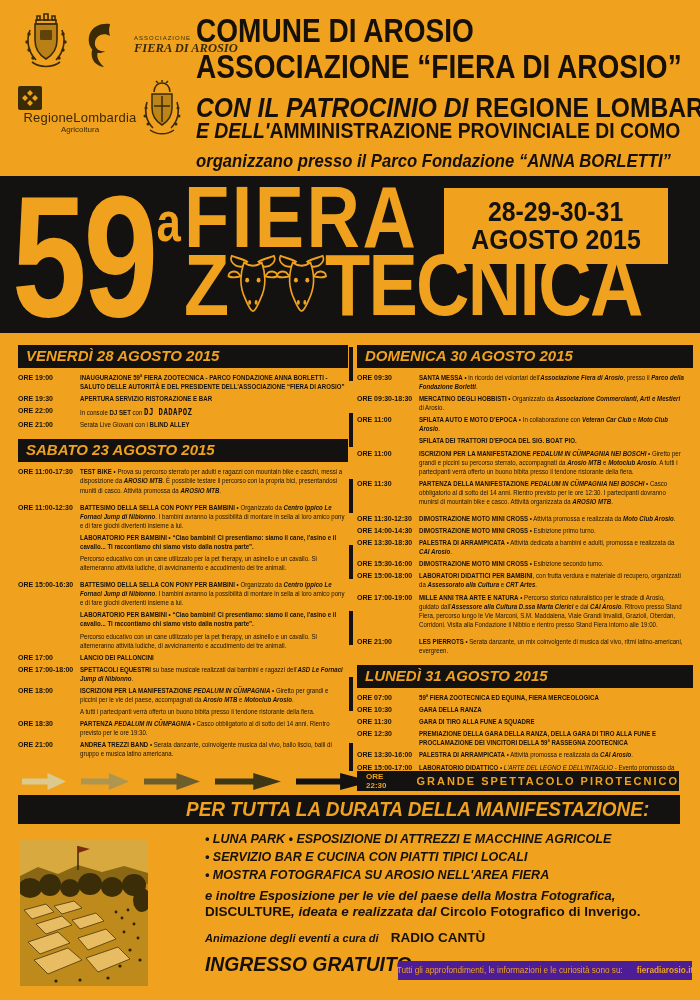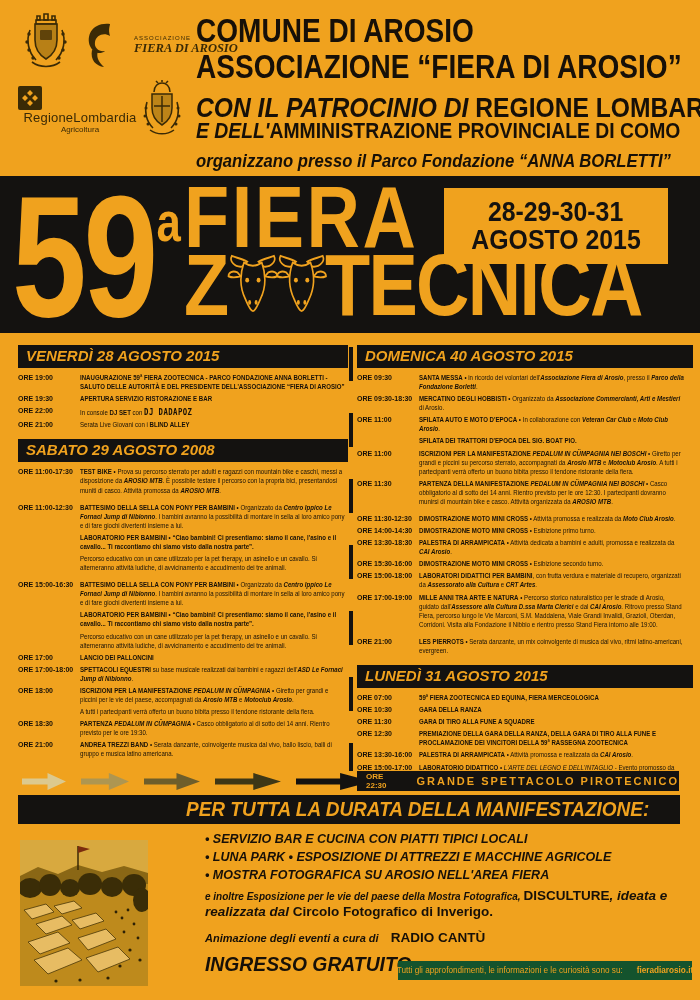--- a/index.html
+++ b/index.html
@@ -66,21 +66,21 @@
           font-style:italic;font-weight:900;font-size:20px;line-height:29px;white-space:nowrap;padding-left:0;}
   .banner span{position:absolute;left:168px;top:0;display:inline-block;transform:scaleX(.95);transform-origin:left top;}
   
   .photo{position:absolute;left:20px;top:840px;width:128px;height:146px;}
   .bullets{position:absolute;left:205px;top:831px;width:488px;}
   .bullets div{font-size:12.5px;font-weight:900;font-style:italic;line-height:1.42;white-space:nowrap;}
   .para{position:absolute;left:205px;top:888px;width:490px;font-size:13.5px;line-height:1.18;}
   .anima{position:absolute;left:205px;top:930px;width:490px;font-size:13.5px;}
   .ingresso{position:absolute;left:205px;top:952px;font-size:21px;font-weight:900;font-style:italic;white-space:nowrap;}
   .ingresso span{display:inline-block;transform:scaleX(.92);transform-origin:left top;}
-  .footbar{position:absolute;left:398px;top:961px;width:294px;height:19px;background:#14532d;color:#F0A21E;
+  .footbar{position:absolute;left:398px;top:961px;width:294px;height:19px;background:#4c1d95;color:#F0A21E;
            font-size:8.2px;display:flex;align-items:center;justify-content:center;white-space:nowrap;}
   .footbar b{margin-left:14px;}
 </style>
 </head>
 <body>
 
 <div class="poster">
 
   <header>
 
@@ -224,21 +224,21 @@
             </div>
           </div>
           <div class="event">
             <div class="time">ORE 21:00</div>
             <div class="desc">
               <p><span class="s-n">Serata Live Giovani con i </span><span class="s-b">BLIND ALLEY</span></p>
             </div>
           </div>
         </div>
         <div class="day">
-          <div class="day-header">SABATO 29 AGOSTO 2008</div>
+          <div class="day-header">SABATO 23 AGOSTO 2015</div>
           <div class="event">
             <div class="time">ORE 11:00-17:30</div>
             <div class="desc">
               <p><span class="s-b">TEST BIKE</span><span class="s-n"> • Prova su percorso sterrato per adulti e ragazzi con mountain bike e caschi, messi a disposizione da </span><span class="s-bi">AROSIO MTB</span><span class="s-n">. È possibile testare il percorso con la propria bici, presentandosi muniti di casco. Attività promossa da </span><span class="s-bi">AROSIO MTB</span><span class="s-n">.</span></p>
             </div>
           </div>
           <div class="event gap">
             <div class="time">ORE 11:00-12:30</div>
             <div class="desc">
               <p><span class="s-b">BATTESIMO DELLA SELLA CON PONY PER BAMBINI</span><span class="s-n"> • Organizzato da </span><span class="s-bi">Centro Ippico Le Fornaci Jump di Nibionno</span><span class="s-n">. I bambini avranno la possibilità di montare in sella al loro amico pony e di fare giochi divertenti insieme a lui.</span></p>
@@ -283,21 +283,21 @@
             <div class="time">ORE 21:00</div>
             <div class="desc">
               <p><span class="s-b">ANDREA TREZZI BAND</span><span class="s-n"> • Serata danzante, coinvolgente musica dal vivo, ballo liscio, balli di gruppo e musica latino americana.</span></p>
             </div>
           </div>
         </div>
       </div>
     <div class="divider"></div>
     <div class="col col-right" id="col-right">
         <div class="day">
-          <div class="day-header">DOMENICA 40 AGOSTO 2015</div>
+          <div class="day-header">DOMENICA 30 AGOSTO 2015</div>
           <div class="event">
             <div class="time">ORE 09:30</div>
             <div class="desc">
               <p><span class="s-b">SANTA MESSA</span><span class="s-n"> • in ricordo dei volontari dell'</span><span class="s-bi">Associazione Fiera di Arosio</span><span class="s-n">, presso il </span><span class="s-bi">Parco della Fondazione Borletti</span><span class="s-n">.</span></p>
             </div>
           </div>
           <div class="event">
             <div class="time">ORE 09:30-18:30</div>
             <div class="desc">
               <p><span class="s-b">MERCATINO DEGLI HOBBISTI</span><span class="s-n"> • Organizzato da </span><span class="s-bi">Associazione Commercianti, Arti e Mestieri</span><span class="s-n"> di Arosio.</span></p>
@@ -459,25 +459,25 @@
           <circle cx="120" cy="120" r="1.6"></circle>
           <circle cx="100" cy="126" r="1.6"></circle>
         <circle cx="88" cy="138" r="1.6"></circle>
           <circle cx="60" cy="140" r="1.6"></circle>
           <circle cx="36" cy="141" r="1.6"></circle>
       </g>
     </svg>
   </div>
 
   <div class="bullets" id="bullets">
+      <div>• LUNA PARK • ESPOSIZIONE DI ATTREZZI E MACCHINE AGRICOLE</div>
       <div>• SERVIZIO BAR E CUCINA CON PIATTI TIPICI LOCALI</div>
-      <div>• LUNA PARK • ESPOSIZIONE DI ATTREZZI E MACCHINE AGRICOLE</div>
       <div>• MOSTRA FOTOGRAFICA SU AROSIO NELL'AREA FIERA</div>
     </div>
-  <div class="para" id="para"><span class="s-bi" style="font-size: 10px;">e inoltre Esposizione per le vie del paese della Mostra Fotografica, </span><span class="s-b" style="font-size: 13.5px;">DISCULTURE</span><span class="s-bi" style="font-size: 13.5px;">, ideata e realizzata dal </span><span class="s-b" style="font-size: 13.5px;">Circolo Fotografico di Inverigo.</span></div>
+  <div class="para" id="para"><span class="s-bi" style="font-size: 13px;">e inoltre Esposizione per le vie del paese della Mostra Fotografica, </span><span class="s-b" style="font-size: 13.5px;">DISCULTURE</span><span class="s-bi" style="font-size: 13.5px;">, ideata e realizzata dal </span><span class="s-b" style="font-size: 13.5px;">Circolo Fotografico di Inverigo.</span></div>
   <div class="anima" id="anima"><span class="s-bi" style="font-size: 11px;">Animazione degli eventi a cura di </span><span class="s-b" style="font-size: 13.5px; padding-left: 9px;">RADIO CANTÙ</span></div>
   <div class="ingresso"><span>INGRESSO GRATUITO</span></div>
   <div class="footbar">
     <span>Tutti gli approfondimenti, le informazioni e le curiosità sono su: </span>
       <b>fieradiarosio.it</b>
   </div>
 
 </div>
 
 </body></html>

